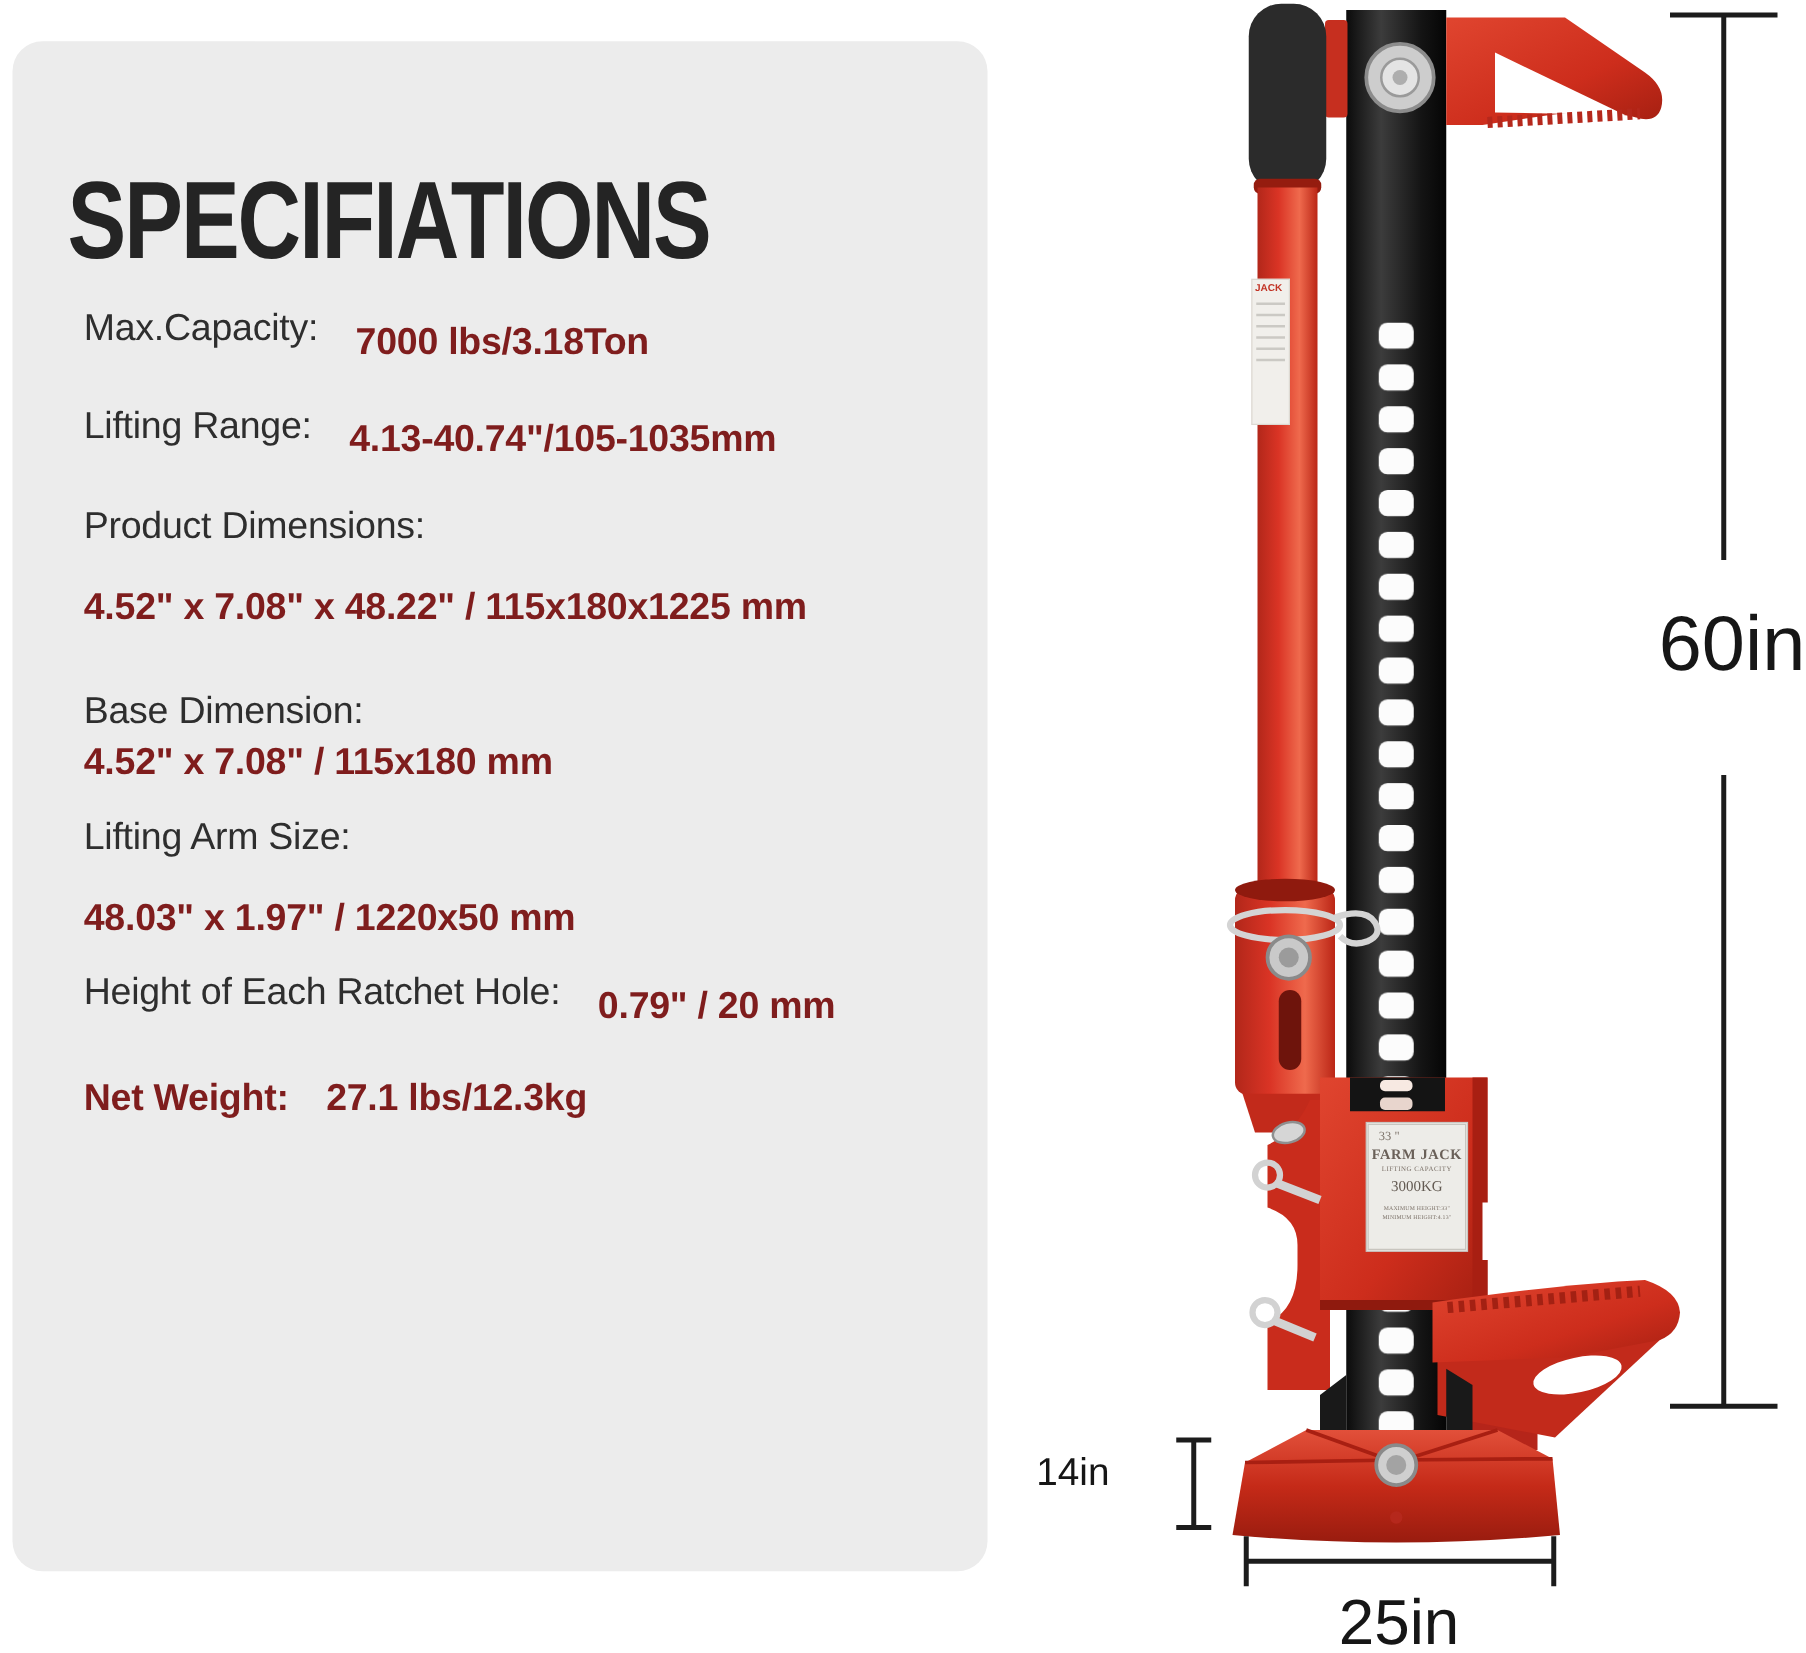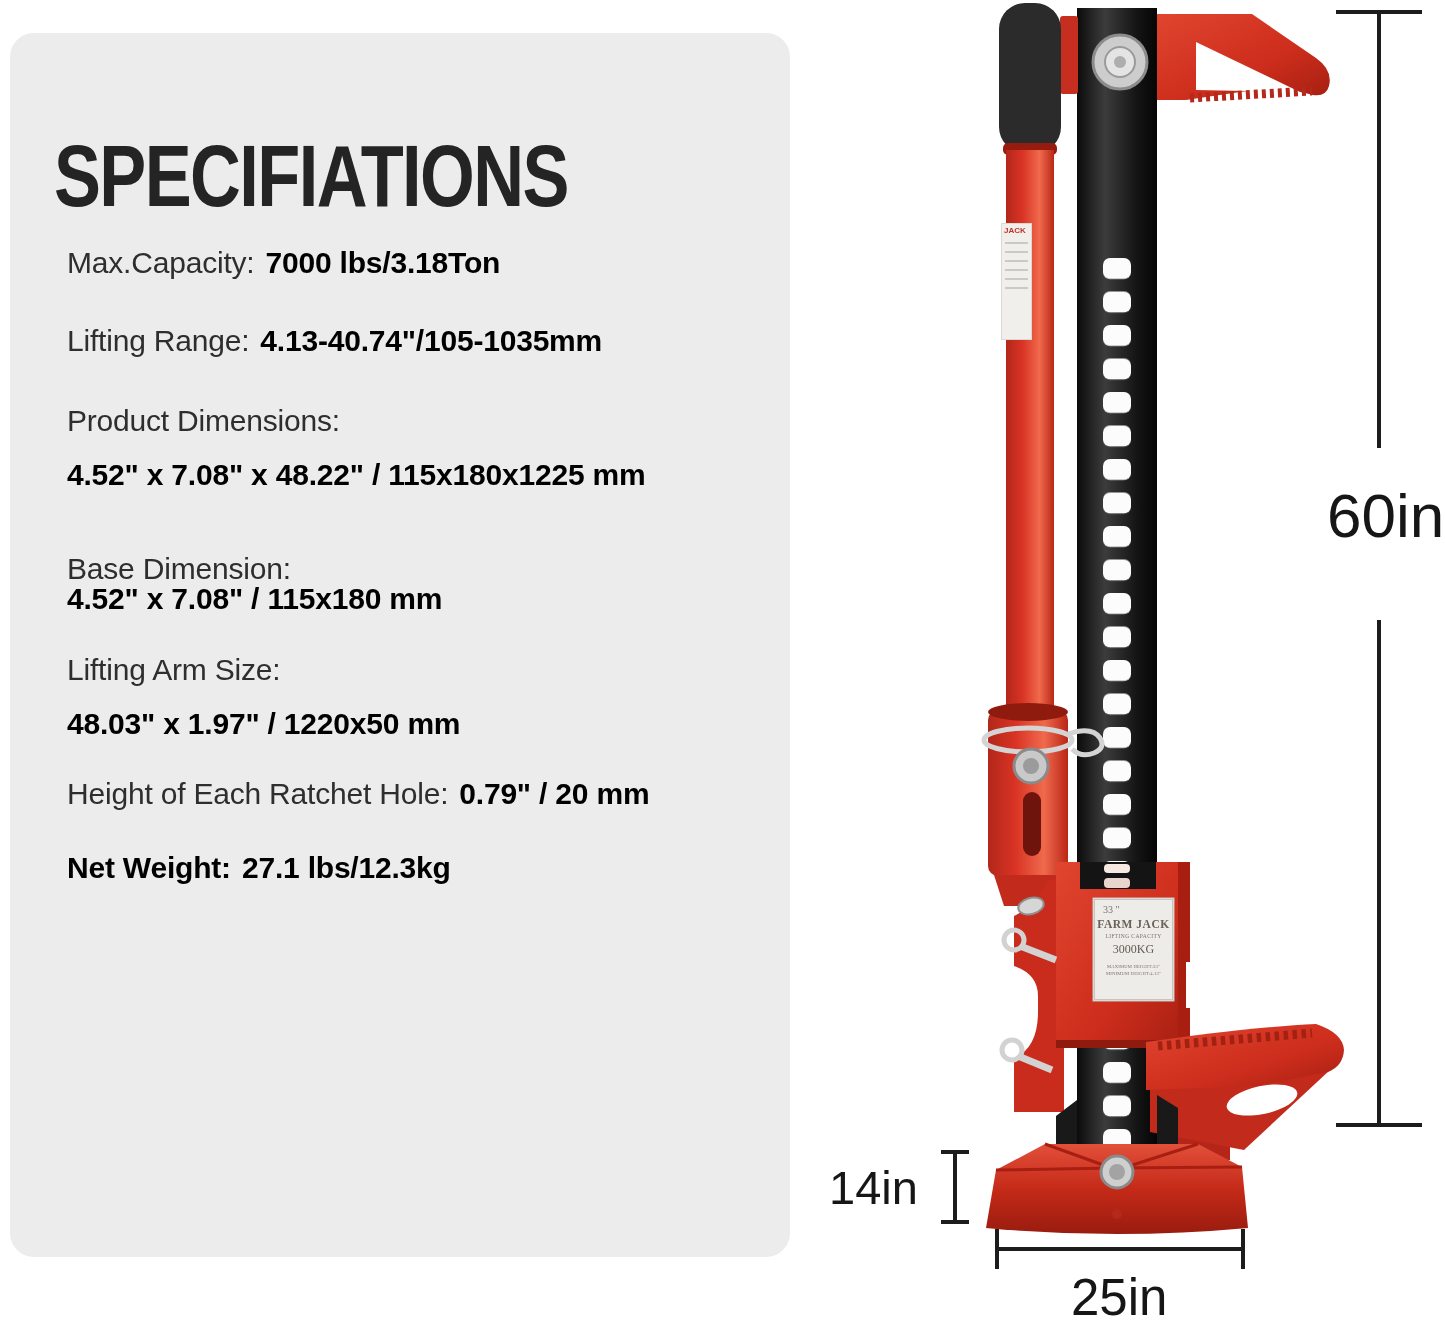--- a/index.html
+++ b/index.html
@@ -4,29 +4,29 @@
 <style>
   html,body{margin:0;padding:0;background:#ffffff;}
   #stage{position:relative;width:1445px;height:1322px;background:#ffffff;overflow:hidden;
          font-family:"Liberation Sans","DejaVu Sans",sans-serif;color:#2b2b2b;padding-left:48px;}
   
   .panel{position:absolute;left:10px;top:33px;width:780px;height:1224px;
          background:#ececec;border-radius:24px;}
   .title{position:absolute;left:44px;top:92px;font-size:88px;font-weight:bold;
          letter-spacing:-2px;color:#242424;transform:scaleX(0.80);transform-origin:left top;
          white-space:nowrap;}
-  .row{position:absolute;left:57px;display:flex;gap:11px;white-space:nowrap;
+  .row{position:absolute;left:57px;display:flex;gap:30px;white-space:nowrap;
        font-size:30px;line-height:36px;letter-spacing:-0.2px;}
   .lbl{font-weight:normal;color:#2e2e2e;}
-  .val{font-weight:bold;color:#000000;}
+  .val{font-weight:bold;color:#7f1d1d;margin-top:11px;}
   .tight{}
   
   .dim{position:absolute;color:#161616;white-space:nowrap;}
   .dim-60{left:1327px;top:480px;font-size:62px;}
-  .dim-14{left:829px;top:1160px;font-size:47px;}
+  .dim-14{left:829px;top:1160px;font-size:31px;}
   .dim-25{left:1071px;top:1268px;font-size:51px;}
   
   .plate{position:absolute;left:1094px;top:899px;width:79px;height:101px;
          background:#edece8;border:1px solid #c8c5bf;box-sizing:border-box;
          font-family:"Liberation Serif","DejaVu Serif",serif;color:#7b7168;
          text-align:center;overflow:hidden;}
   .plate .sz{font-size:10px;text-align:left;padding:4px 0 0 8px;}
   .plate .nm{font-size:11.5px;font-weight:bold;color:#6a6058;margin-top:3px;letter-spacing:.5px;}
   .plate .cp{font-size:5.5px;margin-top:3px;letter-spacing:.4px;}
   .plate .kg{font-size:12px;font-weight:normal;color:#635a52;margin-top:3px;}

